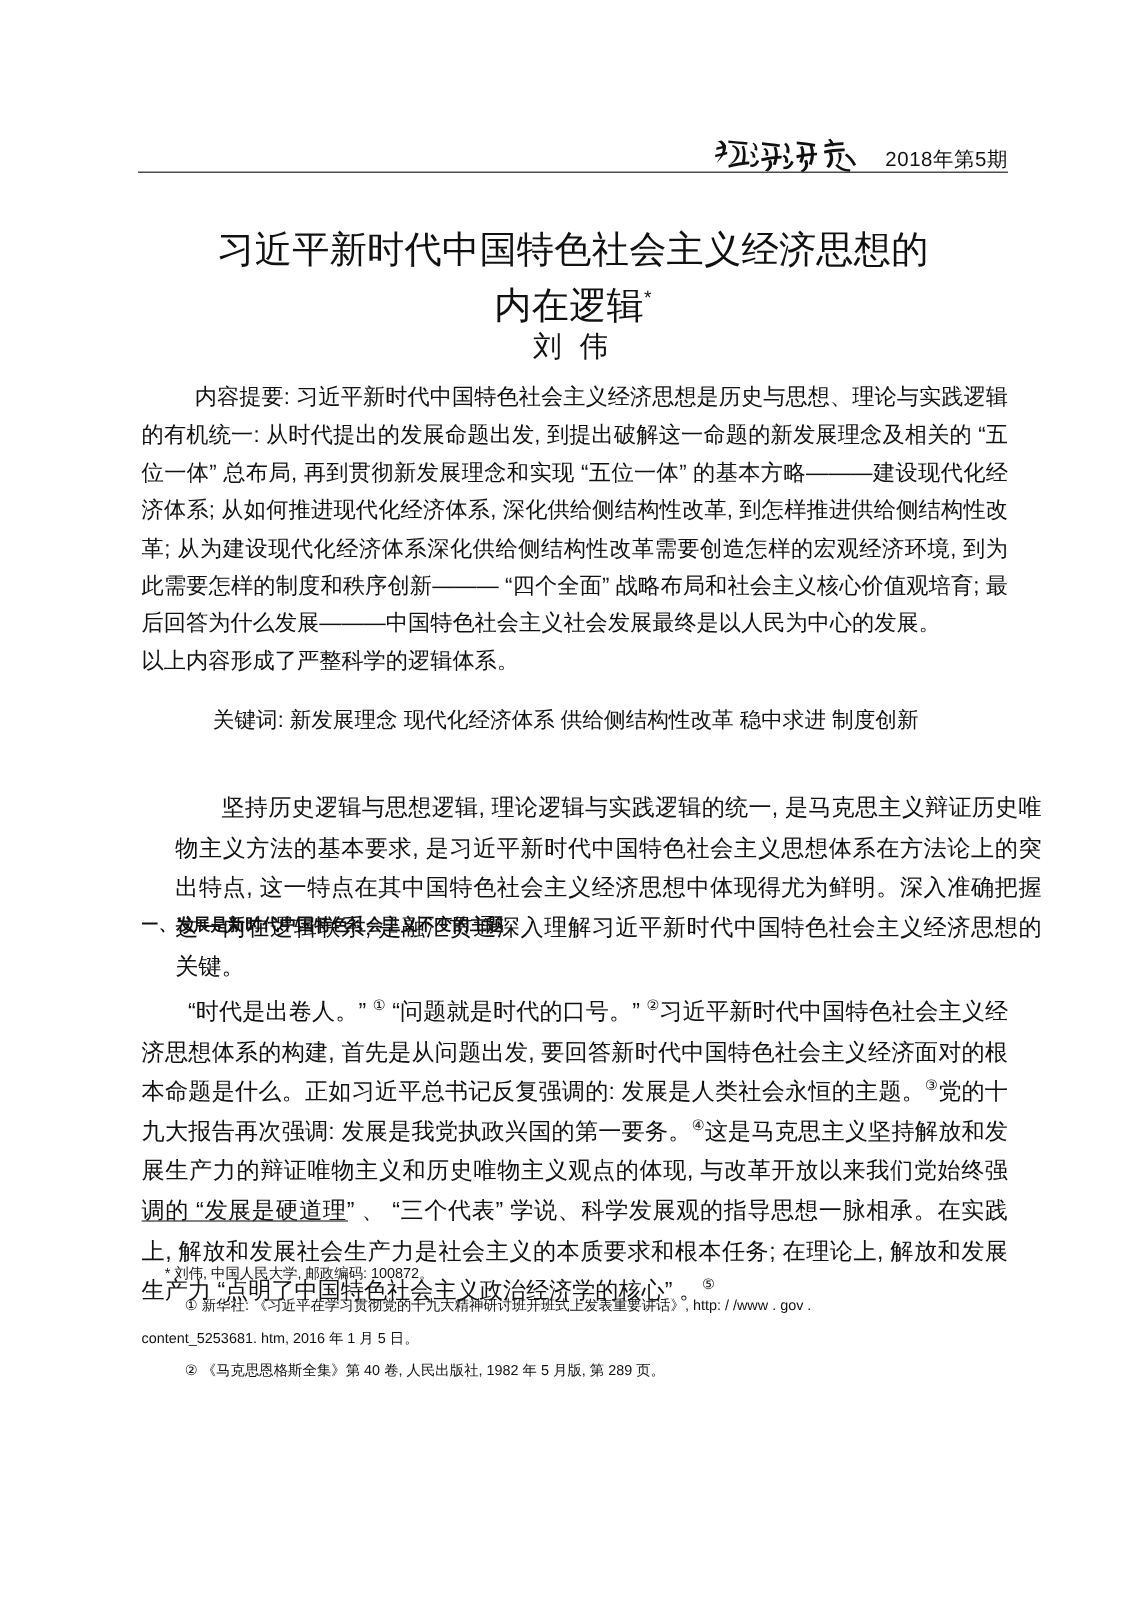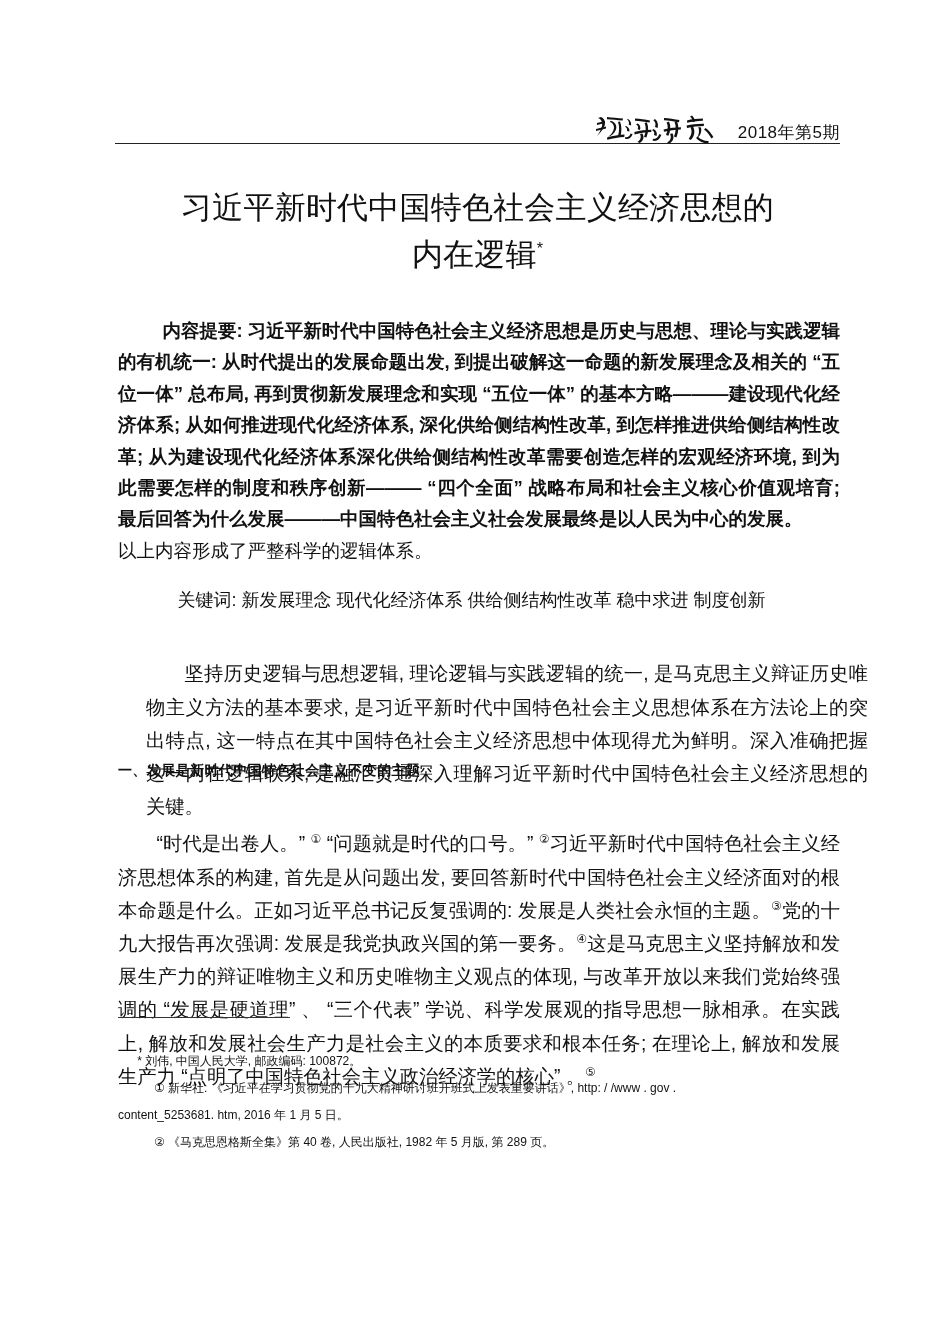--- a/index.html
+++ b/index.html
@@ -94,21 +94,20 @@
     font-size: 18.5px;
     line-height: 31.4px;
     text-align: justify;
     text-justify: inter-ideograph;
   }
   .abstract p {
     margin: 0;
   }
   .abstract .lead {
     text-indent: 2.4em;
-    font-weight: bold;
   }
   .abstract .plain {
     text-indent: 0;
   }
   .keywords {
     position: absolute;
     left: 118px;
     top: 585px;
     width: 722px;
     font-size: 18px;
@@ -218,20 +217,21 @@
           <path d="M110 19.4 C113 21.6, 115.6 24.8, 117.4 28.4 L119.4 27 C117.4 23.4, 114.6 20.2, 111.6 18 Z"></path>
         </g>
       </svg>
     </span>
     <span class="issue-text">2018年第5期</span>
   </div>
   <div class="header-rule"></div>
 
   <h1 class="title"><span>习近平新时代中国特色社会主义经济思想的</span><br><span>内在逻辑</span><span class="sup">*</span></h1>
 
+  <div class="author">刘 伟</div>
 
   <div class="abstract">
     <p class="lead">内容提要: 习近平新时代中国特色社会主义经济思想是历史与思想、理论与实践逻辑的有机统一: 从时代提出的发展命题出发, 到提出破解这一命题的新发展理念及相关的 “五位一体” 总布局, 再到贯彻新发展理念和实现 “五位一体” 的基本方略———建设现代化经济体系; 从如何推进现代化经济体系, 深化供给侧结构性改革, 到怎样推进供给侧结构性改革; 从为建设现代化经济体系深化供给侧结构性改革需要创造怎样的宏观经济环境, 到为此需要怎样的制度和秩序创新——— “四个全面” 战略布局和社会主义核心价值观培育; 最后回答为什么发展———中国特色社会主义社会发展最终是以人民为中心的发展。</p>
     <p class="plain">以上内容形成了严整科学的逻辑体系。</p>
   </div>
 
   <div class="keywords">关键词: 新发展理念 现代化经济体系 供给侧结构性改革 稳中求进 制度创新</div>
 
   <p class="body-para" id="para-1">坚持历史逻辑与思想逻辑, 理论逻辑与实践逻辑的统一, 是马克思主义辩证历史唯物主义方法的基本要求, 是习近平新时代中国特色社会主义思想体系在方法论上的突出特点, 这一特点在其中国特色社会主义经济思想中体现得尤为鲜明。深入准确把握这一内在逻辑联系, 是融汇贯通深入理解习近平新时代中国特色社会主义经济思想的关键。</p>
 

